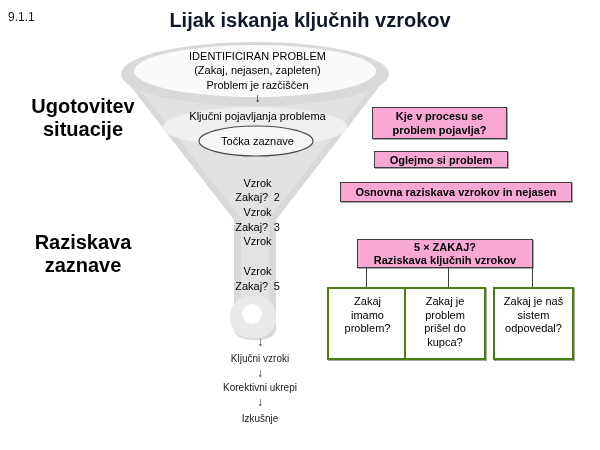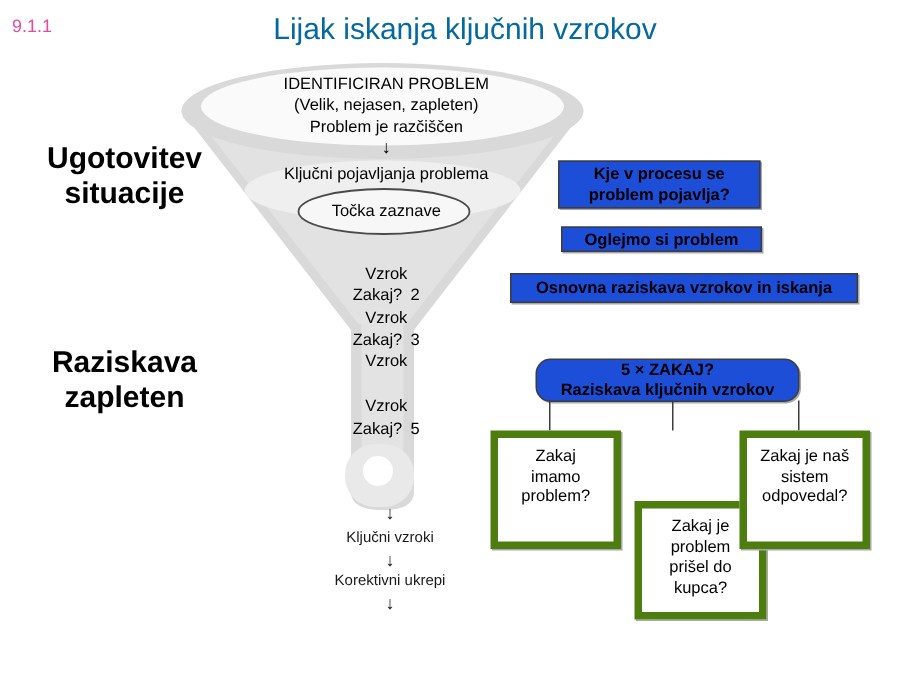--- a/index.html
+++ b/index.html
@@ -8,26 +8,26 @@
     width: 600px;
     height: 450px;
     background: #ffffff;
     font-family: "Liberation Sans", sans-serif;
     color: #000;
     overflow: hidden;
   }
   .abs { position: absolute; }
   .ws  { white-space: pre-line; }
 
-  .page-label { left: 8px; top: 10px; font-size: 12px; color: #ec4899; }
+  .page-label { left: 8px; top: 10px; font-size: 12px; color: #0f172a; }
 
   .title {
     left: 20px; top: 9px; width: 580px;
-    margin: 0; font-size: 20px; font-weight: normal;
-    text-align: center; color: #0369a1;
+    margin: 0; font-size: 20px; font-weight: bold;
+    text-align: center; color: #0f172a;
   }
 
   .phase {
     left: 8px; width: 150px;
     font-size: 20px; font-weight: bold; line-height: 23px;
     text-align: center;
   }
   .phase1 { top: 95px; }
   .phase2 { top: 231px; }
 
@@ -39,43 +39,43 @@
     text-align: center; color: #000;
   }
   .outtxt {
     left: 120px; width: 280px;
     font-size: 10px; line-height: 12px;
     text-align: center; color: #1a1a1a;
   }
   .arrow-glyph { font-size: 12px; }
 
   .rbox {
-    background: #1d4ed8;
+    background: #f9a8d4;
     border: 1px solid #3d3d3d;
     box-shadow: 1px 1px 0 #a8a8a8;
     display: flex; align-items: center; justify-content: center;
     text-align: center;
     font-size: 11px; font-weight: bold; line-height: 14px;
   }
   .rbox-where { left: 372px; top: 107px; width: 133px; height: 30px; }
   .rbox-look  { left: 374px; top: 151px; width: 132px; height: 15px; }
   .rbox-basic { left: 340px; top: 182px; width: 230px; height: 18px; }
-  .rbox-5why  { left: 357px; top: 239px; width: 174px; height: 27px; line-height: 13px; border-radius: 10px; }
+  .rbox-5why  { left: 357px; top: 239px; width: 174px; height: 27px; line-height: 13px; }
 
   .cbox {
     background: #ffffff;
-    border: 5px solid #4d7c0f;
+    border: 2px solid #4d7c0f;
     box-shadow: 1px 1px 0 #a8a8a8;
     top: 287px; height: 63px;
     padding-top: 6px;
     font-size: 11px; font-weight: normal; line-height: 13.5px;
     text-align: center;
   }
   .cbox1 { left: 327px; width: 77px; }
-  .cbox2 { left: 423px; width: 78px; margin-top: 47px; }
+  .cbox2 { left: 404px; width: 78px; }
   .cbox3 { left: 493px; width: 77px; }
 
   .conn { width: 1px; height: 20px; top: 267px; background: #3d3d3d; }
   .conn1 { left: 366px; }
   .conn2 { left: 448px; }
   .conn3 { left: 532px; }
 </style>
 </head>
 <body>
 
@@ -92,47 +92,48 @@
     <circle cx="252" cy="314" r="10" fill="#ffffff"></circle>
     <ellipse cx="256" cy="141" rx="57" ry="15" fill="#f7f7f7" stroke="#4a4a4a" stroke-width="1.2"></ellipse>
   </svg>
 
   <div class="abs page-label">9.1.1</div>
   <h1 class="abs title">Lijak iskanja ključnih vzrokov</h1>
 
   <div class="abs phase phase1 ws">Ugotovitev
 situacije</div>
   <div class="abs phase phase2 ws">Raziskava
-zapleten</div>
+zaznave</div>
 
   <div class="abs ftxt" style="top:50px">IDENTIFICIRAN PROBLEM</div>
-  <div class="abs ftxt" style="top:64px">(Velik, nejasen, zapleten)</div>
+  <div class="abs ftxt" style="top:64px">(Zakaj, nejasen, zapleten)</div>
   <div class="abs ftxt" style="top:79px">Problem je razčiščen</div>
   <div class="abs ftxt arrow-glyph" style="top:92px">↓</div>
   <div class="abs ftxt" style="top:110px">Ključni pojavljanja problema</div>
   <div class="abs ftxt" style="top:135px">Točka zaznave</div>
 
   <div class="abs ftxt" style="top:177px">Vzrok</div>
   <div class="abs ftxt" style="top:191px">Zakaj? 2</div>
   <div class="abs ftxt" style="top:206px">Vzrok</div>
   <div class="abs ftxt" style="top:221px">Zakaj? 3</div>
   <div class="abs ftxt" style="top:235px">Vzrok</div>
   <div class="abs ftxt" style="top:265px">Vzrok</div>
   <div class="abs ftxt" style="top:280px">Zakaj? 5</div>
 
   <div class="abs outtxt arrow-glyph" style="top:336px">↓</div>
   <div class="abs outtxt" style="top:353px">Ključni vzroki</div>
   <div class="abs outtxt arrow-glyph" style="top:367px">↓</div>
   <div class="abs outtxt" style="top:382px">Korektivni ukrepi</div>
   <div class="abs outtxt arrow-glyph" style="top:396px">↓</div>
+  <div class="abs outtxt" style="top:413px">Izkušnje</div>
 
   <div class="abs rbox rbox-where ws">Kje v procesu se
 problem pojavlja?</div>
   <div class="abs rbox rbox-look">Oglejmo si problem</div>
-  <div class="abs rbox rbox-basic">Osnovna raziskava vzrokov in iskanja</div>
+  <div class="abs rbox rbox-basic">Osnovna raziskava vzrokov in nejasen</div>
   <div class="abs rbox rbox-5why ws">5 × ZAKAJ?
 Raziskava ključnih vzrokov</div>
 
   <div class="abs conn conn1"></div>
   <div class="abs conn conn2"></div>
   <div class="abs conn conn3"></div>
 
   <div class="abs cbox cbox1 ws">Zakaj
 imamo
 problem?</div>

